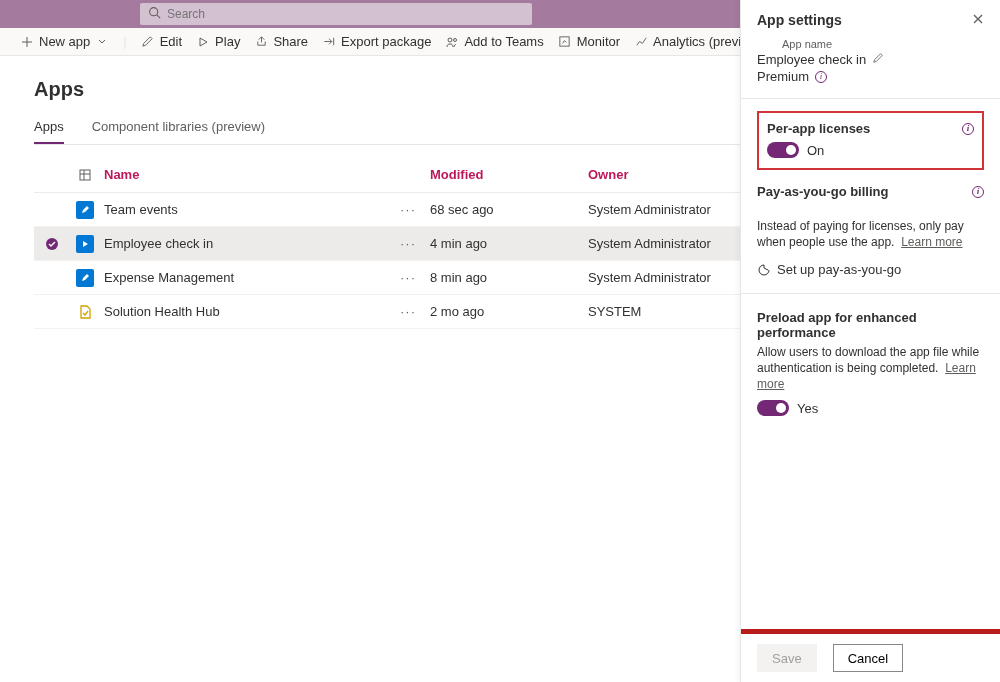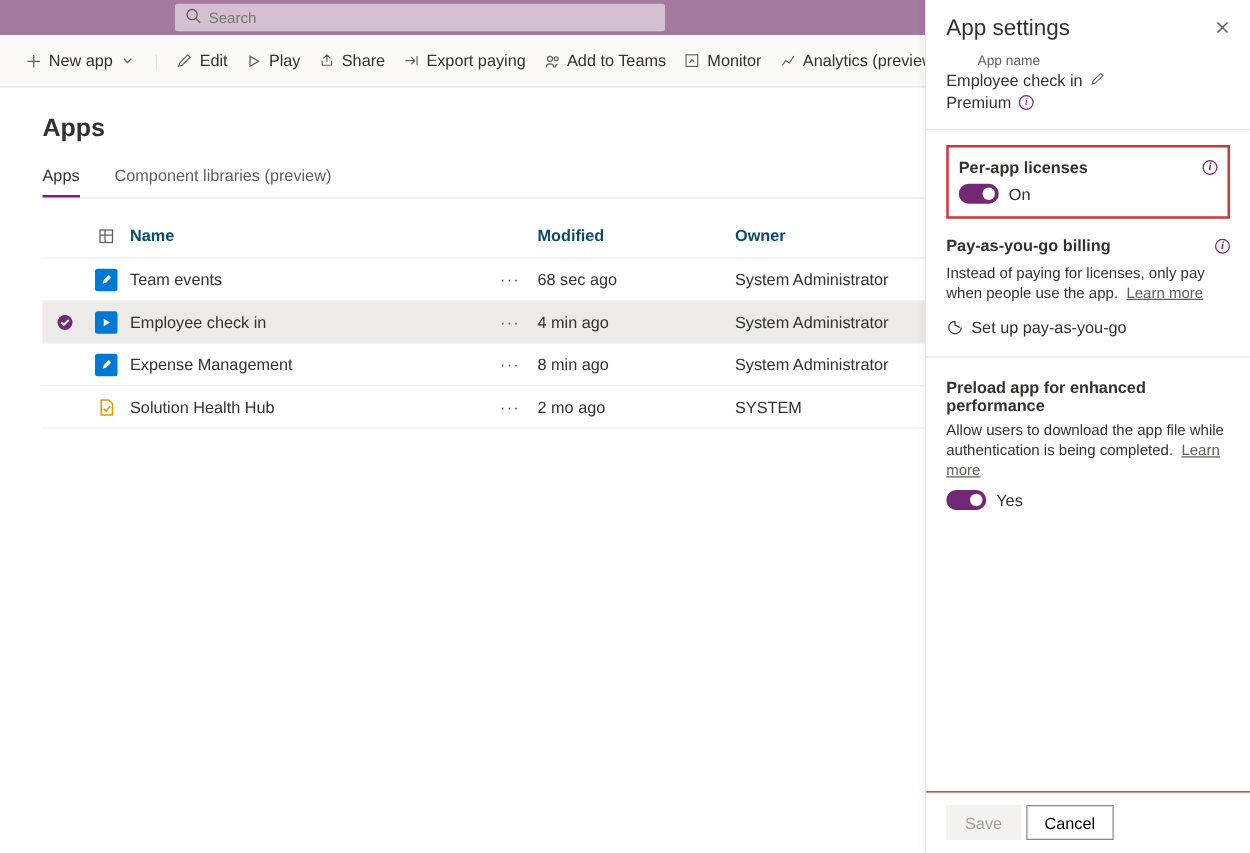--- a/index.html
+++ b/index.html
@@ -7,79 +7,79 @@
 
   
   .topbar { height: 28px; background: #a47a9f; display: flex; align-items: center; padding: 0 8px; color: #fff; }
   .search-wrap { margin-left: 132px; width: 392px; height: 22px; background: #d3c0d0; border-radius: 2px; display: flex; align-items: center; padding: 0 8px; }
   .search-wrap input { flex: 1; border: none; background: transparent; outline: none; font-size: 12px; color: #444; }
   .search-wrap .sicon { margin-right: 6px; }
   .env-label { margin-left: auto; display: flex; align-items: center; gap: 6px; font-size: 10px; line-height: 11px; }
   .env-label .small { opacity: .9; }
 
   
-  .cmdbar { height: 42px; border-bottom: 1px solid #e6e6e6; display: flex; align-items: center; padding: 0 20px; gap: 14px; font-size: 13px; color: #323130; background: #faf9f8; }
+  .cmdbar { height: 28px; border-bottom: 1px solid #e6e6e6; display: flex; align-items: center; padding: 0 20px; gap: 14px; font-size: 13px; color: #323130; background: #faf9f8; }
   .cmd { display: flex; align-items: center; gap: 5px; cursor: pointer; }
   .cmd .ic { width: 14px; height: 14px; display: inline-flex; align-items: center; justify-content: center; }
   .cmd svg { stroke: #605e5c; }
 
   
   .main { padding: 22px 26px 0 34px; }
   .page-title { font-size: 20px; font-weight: 600; margin-bottom: 18px; }
   .tabs { display: flex; gap: 28px; border-bottom: 1px solid #e6e6e6; margin-bottom: 0; }
   .tab { padding: 0 0 8px 0; font-size: 13px; color: #605e5c; cursor: pointer; }
   .tab.active { color: #323130; border-bottom: 2px solid #742774; }
 
   
   .grid { margin-top: 12px; }
-  .grid-header { display: flex; align-items: center; height: 36px; border-bottom: 1px solid #edebe9; font-size: 13px; color: #0c4a6e; font-weight: 600; }
+  .grid-header { display: flex; align-items: center; height: 36px; border-bottom: 1px solid #edebe9; font-size: 13px; color: #be185d; font-weight: 600; }
   .col-sel { width: 36px; }
   .col-icon { width: 30px; display:flex; align-items:center; justify-content:center;}
   .col-name { flex: 0 0 300px; padding-left: 4px; }
   .col-actions { width: 30px; }
   .col-mod { flex: 0 0 158px; }
   .col-owner { flex: 1; }
   .grid-row { display: flex; align-items: center; height: 34px; border-bottom: 1px solid #f3f2f1; font-size: 13px; }
   .grid-row.selected { background: #edebe9; }
   .row-check { width: 36px; display: flex; align-items: center; justify-content: center; }
   .appicon { width: 18px; height: 18px; border-radius: 2px; display:flex; align-items:center; justify-content:center; }
   .appicon.blue { background: #0078d4; }
   .appicon.arrow { background: #0078d4; }
   .appicon svg { fill:#fff; }
   .more { color:#605e5c; cursor:pointer; letter-spacing:1px; font-size:13px;}
 
   
   .panel { position: absolute; top: 0; right: 0; width: 260px; height: 100%; background: #fff; border-left: 1px solid #e6e6e6; box-shadow: -2px 0 6px rgba(0,0,0,.05); padding: 12px 16px 0 16px; display:flex; flex-direction:column; }
   .panel-head { display: flex; align-items: center; justify-content: space-between; }
-  .panel-title { font-size: 18px; font-weight: 400; }
+  .panel-title { font-size: 14px; font-weight: 700; }
   .close-x { cursor: pointer; font-size: 14px; color:#605e5c;}
   .panel-label { font-size: 11px; color: #605e5c; margin-top: 10px; margin-left: 25px; }
   .panel-val { font-size: 13px; margin-top: 2px; display:flex; align-items:center; gap:6px;}
   .panel-section-title { font-size: 13px; font-weight: 600; margin-top: 4px; }
   .panel-divider { border-top: 1px solid #e6e6e6; margin: 14px -16px 0 -16px; }
 
   
   .highlight-box { border: 2px solid #d13438; padding: 8px 8px 10px 8px; margin-top: 12px; }
   .setting-title { font-size: 13px; font-weight: 600; display:flex; align-items:center; gap:4px;}
   .info-ic { width:12px; height:12px; border:1px solid #742774; border-radius:50%; display:inline-flex; align-items:center; justify-content:center; color:#742774; font-size:9px; font-style:italic; font-family:serif; line-height:1; }
   .toggle-row { display:flex; align-items:center; gap:8px; margin-top:6px; font-size:13px;}
   .toggle { width: 32px; height: 16px; border-radius: 8px; background: #742774; position: relative; cursor:pointer; }
   .toggle .knob { width: 10px; height: 10px; border-radius: 50%; background: #fff; position: absolute; top: 3px; right: 3px; }
 
   .payg { margin-top: 14px; }
   .payg .setting-title { display:flex; align-items:center; gap:6px; }
-  .payg-desc { font-size: 12px; color: #323130; margin-top: 6px; line-height: 16px; }
+  .payg-desc { font-size: 12px; color: #323130; margin-top: 19px; line-height: 16px; }
   .link { color: #605e5c; text-decoration: underline; cursor:pointer; }
   .setup-link { display:flex; align-items:center; gap:6px; margin-top: 12px; font-size:13px; cursor:pointer;}
   .setup-link svg { stroke:#323130; }
 
   .preload { margin-top: 16px; }
   .preload-desc { font-size: 12px; color: #323130; margin-top: 4px; line-height:16px;}
 
-  .panel-footer { margin-top:auto; border-top:1px solid #b91c1c; margin-left:-16px; margin-right:-16px; padding:10px 16px; display:flex; gap:4px;}
+  .panel-footer { margin-top:auto; border-top:5px solid #b91c1c; margin-left:-16px; margin-right:-16px; padding:10px 16px; display:flex; gap:16px;}
   .btn { height:28px; padding:0 14px; font-size:13px; border:1px solid #8a8886; background:#fff; cursor:pointer; }
   .btn.primary { background:#f3f2f1; border-color:#f3f2f1; color:#a19f9d; cursor:default; }
 
   .pencil-ic svg { stroke:#605e5c; }
   .healthicon { width:18px; height:18px; display:flex; align-items:center; justify-content:center; }
   .healthicon svg { fill:none; stroke:#d4a000; stroke-width:1.3; }
 </style>
 </head>
 <body>
 
@@ -144,21 +144,21 @@
         </svg>
       </span>
     <span>Share</span>
   </div>
   <div class="cmd">
     <span class="ic">
         <svg width="14" height="13" viewBox="0 0 14 14">
           <path d="M2 7h8M7 4l3 3-3 3M12 3v8" fill="none" stroke-width="1"></path>
         </svg>
       </span>
-    <span>Export paying</span>
+    <span>Export package</span>
   </div>
   <div class="cmd">
     <span class="ic">
         <svg width="14" height="14" viewBox="0 0 14 14">
           <circle cx="5" cy="5" r="2" fill="none" stroke-width="1"></circle>
           <circle cx="10" cy="5" r="1.5" fill="none" stroke-width="1"></circle>
           <path d="M2 12c0-2 1-3 3-3s3 1 3 3M9 12c0-1.5 1-2.5 2-2.5" fill="none" stroke-width="1"></path>
         </svg>
       </span>
     <span>Add to Teams</span>

